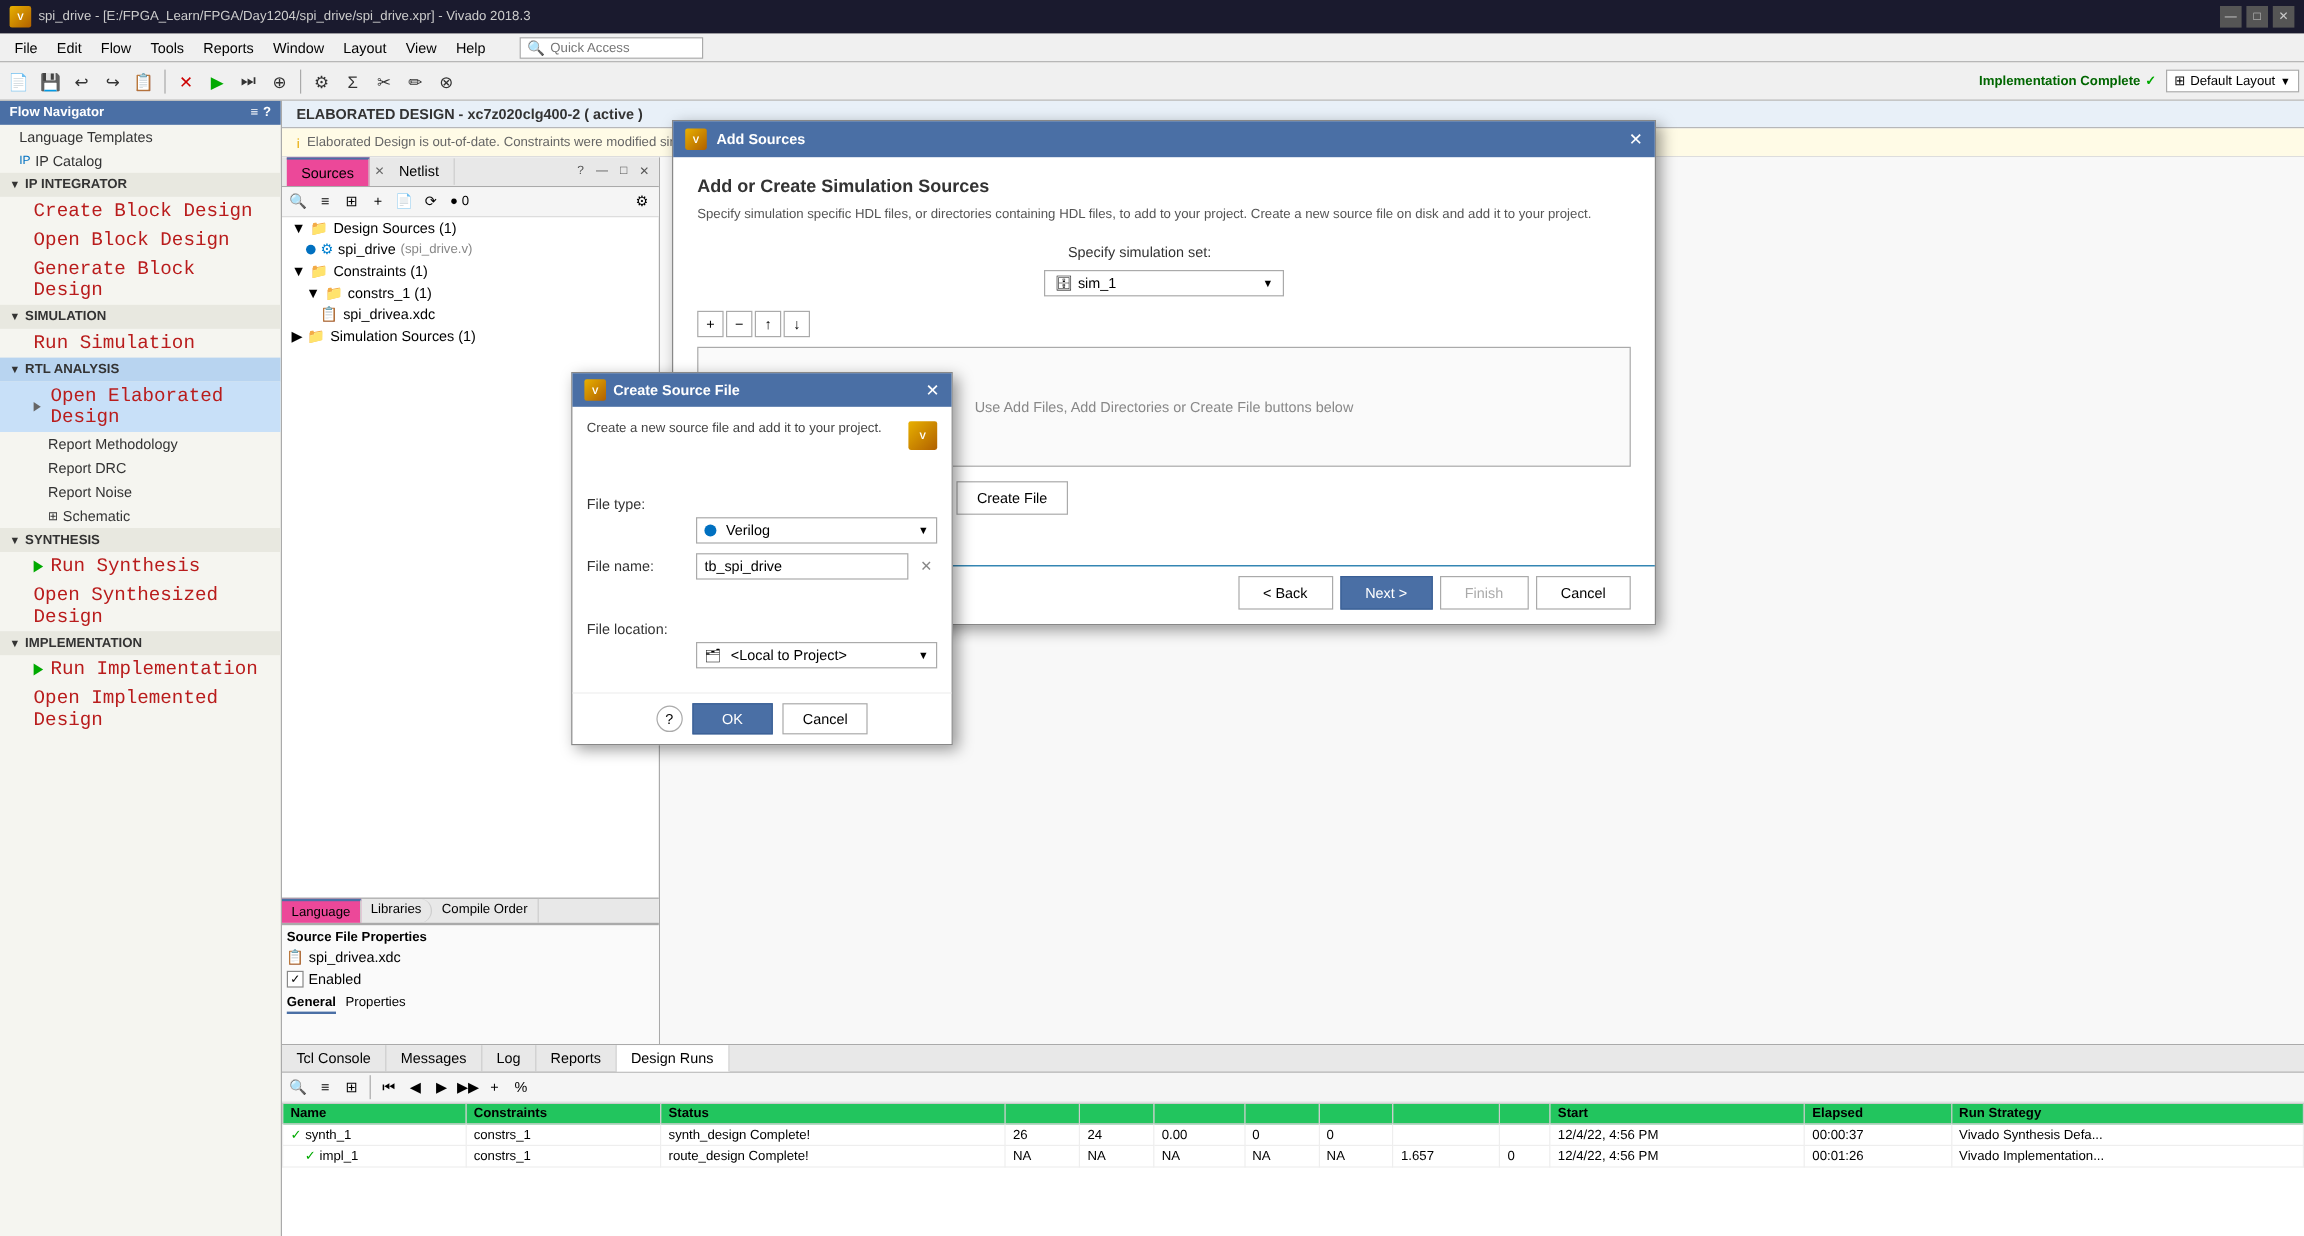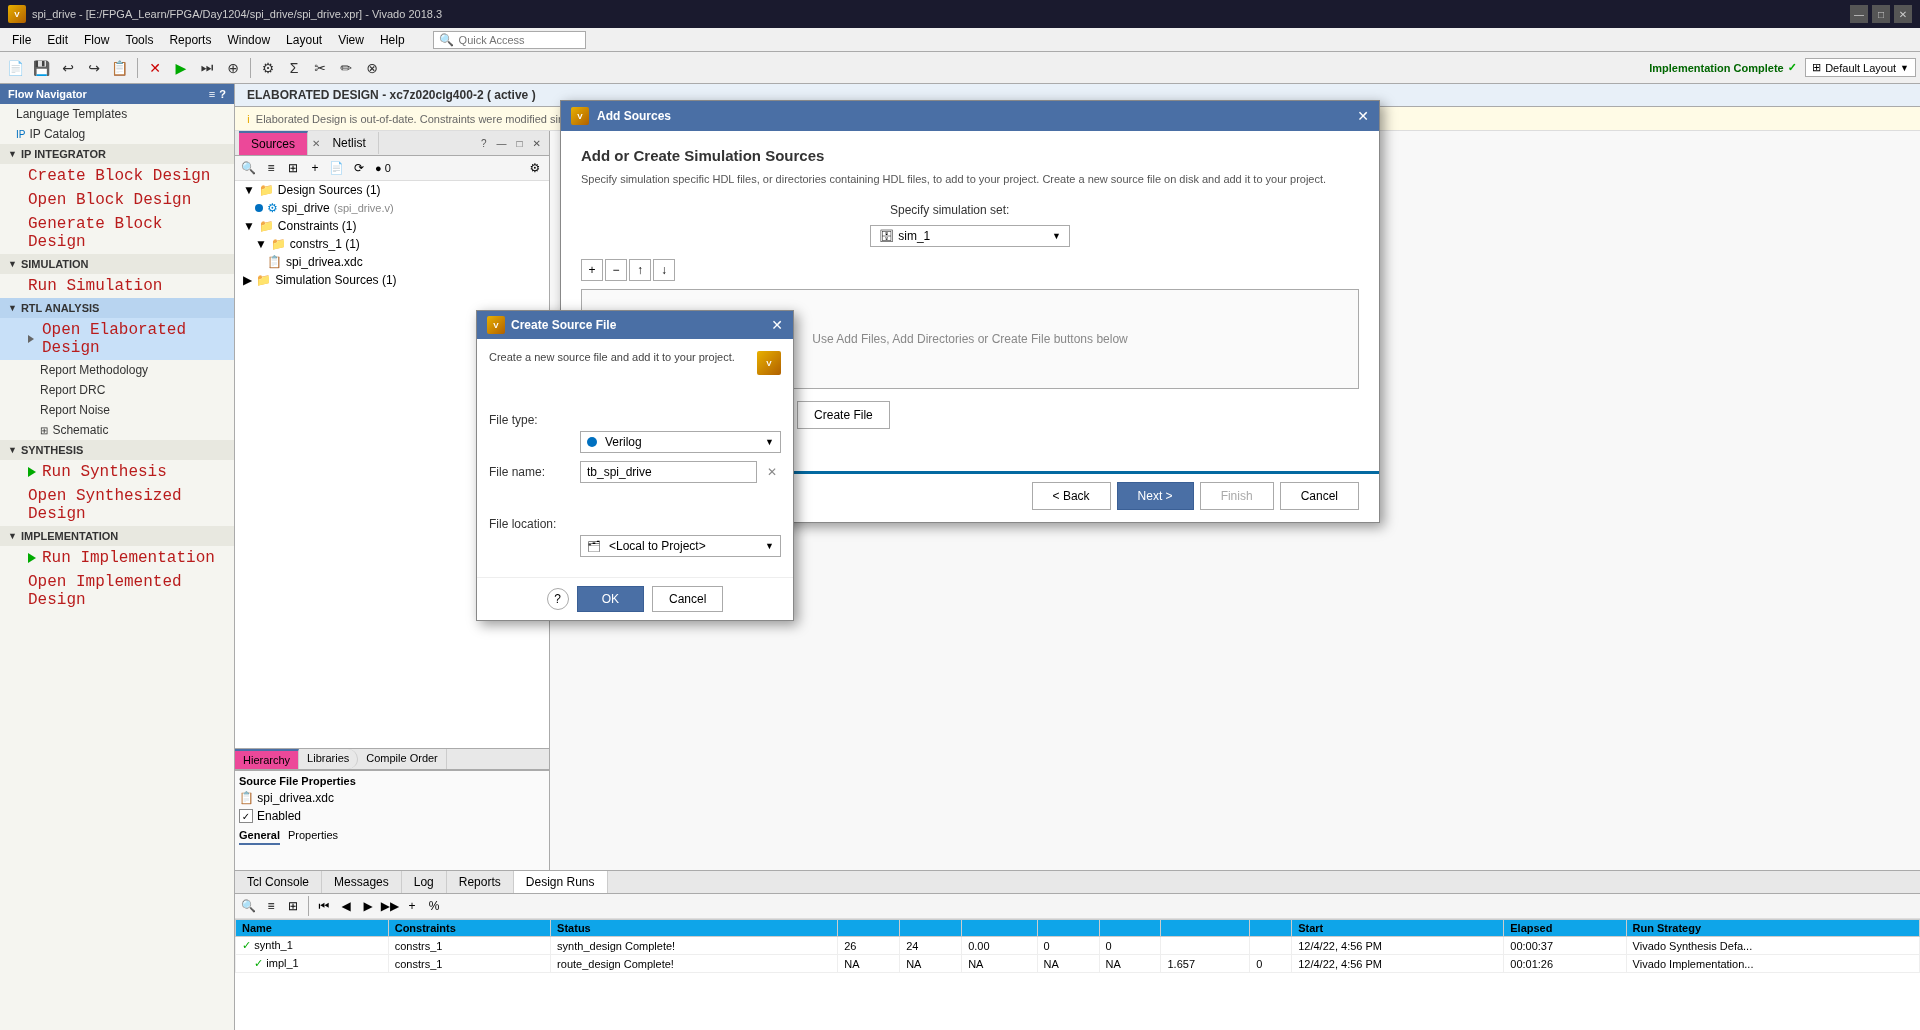--- a/index.html
+++ b/index.html
@@ -277,21 +277,21 @@
       border-bottom: 1px solid #ddd;
       gap: 2px;
       background: #f5f5f5;
     }
     .bottom-content {
       flex: 1;
       overflow: auto;
     }
     .design-table { width: 100%; border-collapse: collapse; font-size: 11px; }
     .design-table th {
-      background: #0ea5e9;
+      background: #22c55e;
       padding: 2px 6px;
       border: 1px solid #ccc;
       text-align: left;
       font-size: 11px;
     }
     .design-table td {
       padding: 2px 6px;
       border: 1px solid #eee;
       font-size: 11px;
     }
@@ -377,21 +377,21 @@
       background: white;
       border: 1px solid #aaa;
       cursor: pointer;
       font-size: 12px;
     }
     .dialog-footer {
       display: flex;
       align-items: flex-start;
       justify-content: space-between;
       padding: 8px 20px 12px;
-      border-top: 3px solid #0369a1;
+      border-top: 1px solid #0369a1;
     }
     .dialog-nav-btns { display: flex; gap: 6px; margin-left: auto; }
     .nav-btn {
       padding: 6px 20px;
       background: white;
       border: 1px solid #aaa;
       cursor: pointer;
       font-size: 12px;
     }
     .nav-btn.primary {
@@ -746,21 +746,21 @@
           </div>
           <div class="tree-item">
             <span>▶</span>
             <span>📁</span>
             <span>Simulation Sources (1)</span>
           </div>
         </div>
 
         <div style="display:flex; border-top:1px solid #aaa; border-bottom:1px solid #aaa; background:#e8e8e8;">
           <div class="tab active" style="font-size:11px; padding:3px 8px;">
-            <span>Hierarchy</span>
+            <span>Language</span>
           </div>
           <div class="tab" style="font-size:11px; padding:3px 8px;border-radius:10px;">
             <span>Libraries</span>
           </div>
           <div class="tab" style="font-size:11px; padding:3px 8px;">
             <span>Compile Order</span>
           </div>
         </div>
 
         <div class="source-properties">

